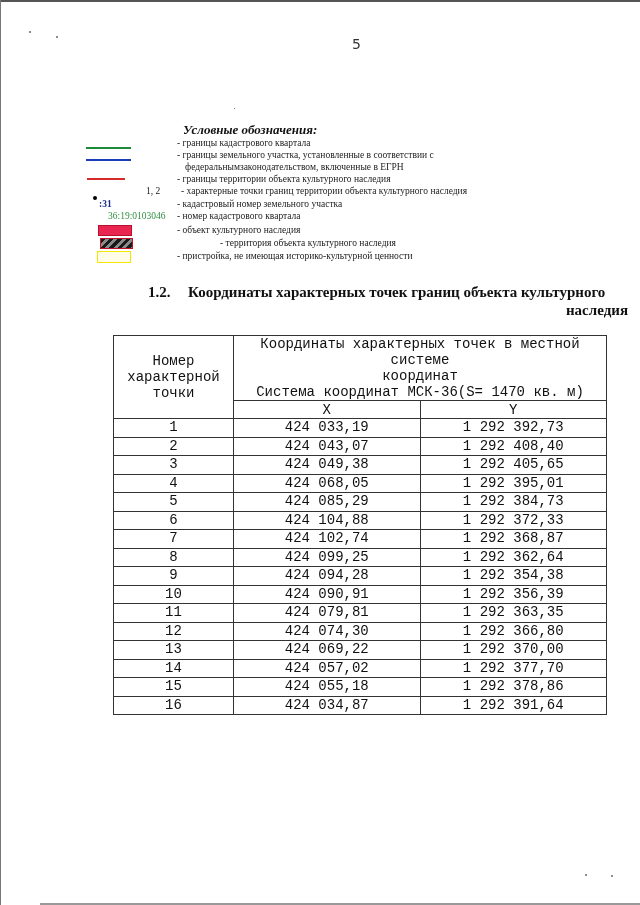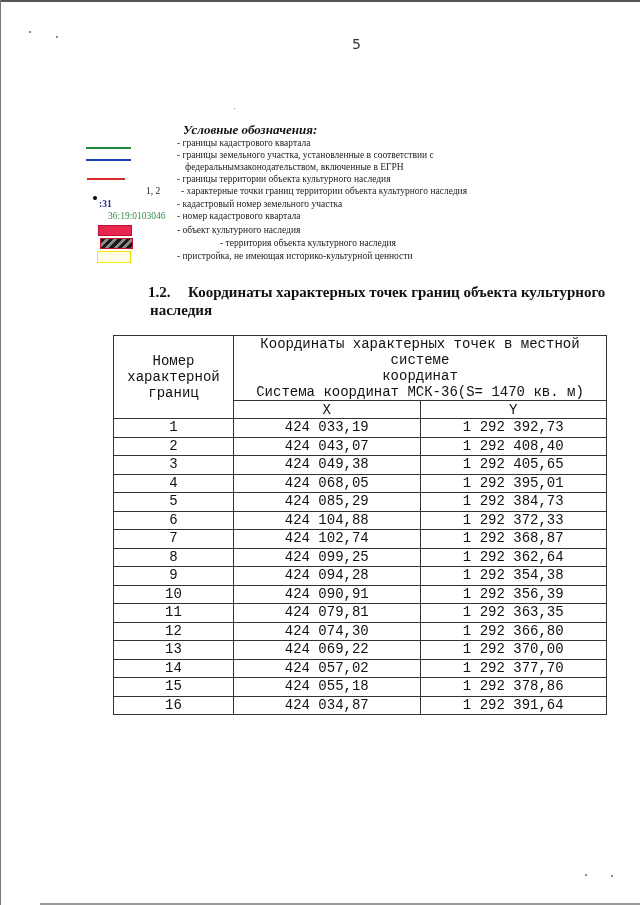--- a/index.html
+++ b/index.html
@@ -22,21 +22,21 @@
   .box-swatch { position: absolute; box-sizing: border-box; }
 
   .point-dot { position: absolute; left: 93px; top: 196px; width: 4px; height: 4px; border-radius: 50%; background: #000; }
 
   .section-heading {
     position: absolute; left: 130px; top: 283px; width: 490px;
     font-size: 15px; font-weight: bold; line-height: 18px;
   }
   .section-heading .num { position: absolute; left: 18px; top: 0; }
   .section-heading .line1 { position: absolute; left: 58px; top: 0; white-space: nowrap; }
-  .section-heading .line2 { position: absolute; left: 0; width: 490px; top: 18px; text-align: left; padding-left: 20px; box-sizing: border-box; }
+  .section-heading .line2 { position: absolute; left: 8px; width: 490px; top: 18px; text-align: right; padding-left: 20px; box-sizing: border-box; }
 
   table.coords {
     position: absolute; left: 113px; top: 335px; width: 494px;
     border-collapse: collapse; font-size: 14px; table-layout: fixed;
   }
   table.coords td, table.coords th {
     border: 1.3px solid #333; text-align: center; font-weight: normal; padding: 0; line-height: 17px; font-family: Liberation Mono, monospace;
   }
   table.coords th.num-head { width: 119px; height: 60px; font-size: 14px; line-height: 16px; }
   table.coords th.group-head { font-size: 14px; line-height: 16px; height: 58px; }
@@ -92,21 +92,21 @@
 
 <div class="section-heading">
   <span class="num">1.2.</span>
   <span class="line1">Координаты характерных точек границ объекта культурного</span>
   <div class="line2">наследия</div>
 </div>
 
 <table class="coords">
   <thead>
     <tr>
-      <th class="num-head" rowspan="2">Номер характерной границ</th>
+      <th class="num-head" rowspan="2">Номер характерной точки</th>
       <th class="group-head" colspan="2">
         <span>Координаты характерных точек в местной системе</span><br>
         <span>координат</span><br>
         <span>Система координат МСК-36(S= 1470 кв. м)</span>
       </th>
     </tr>
     <tr>
       <th class="axis">X</th>
       <th class="axis">Y</th>
     </tr>

